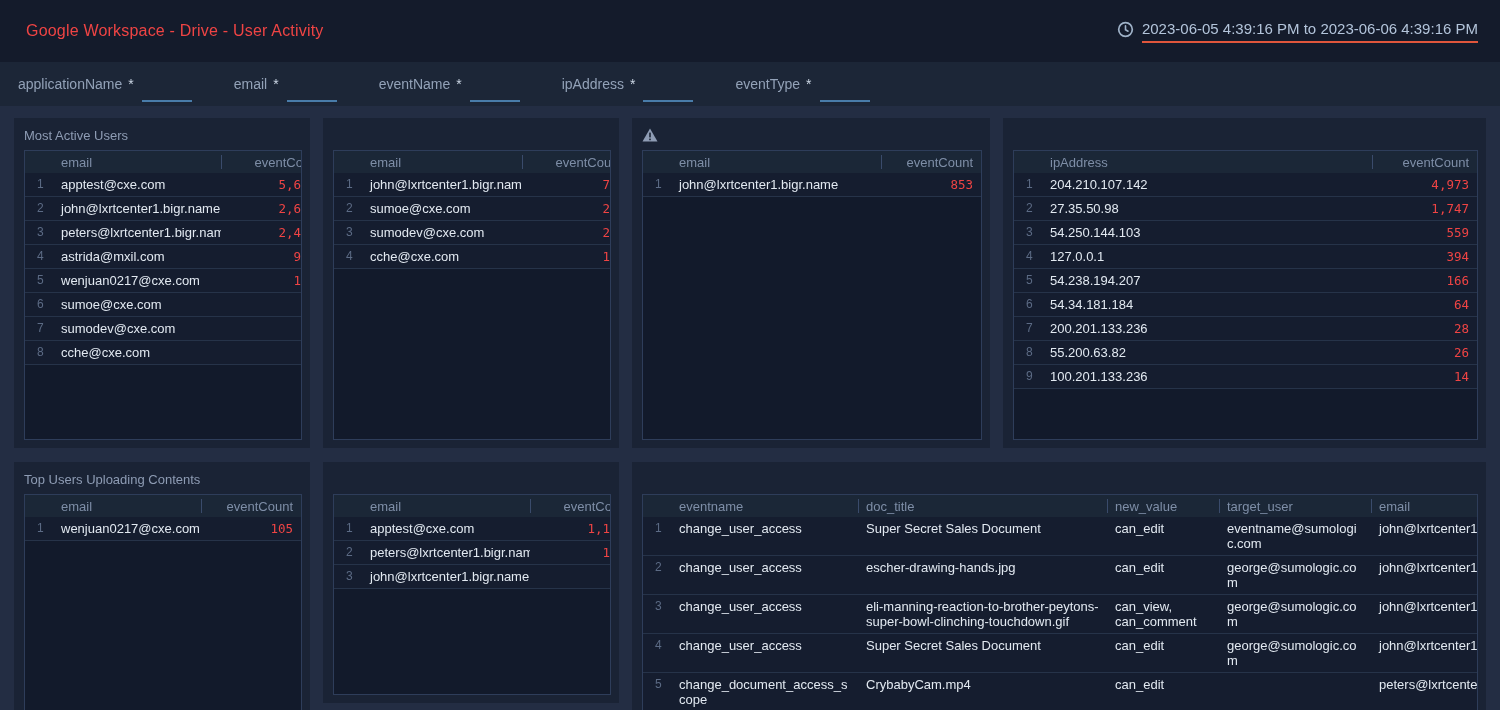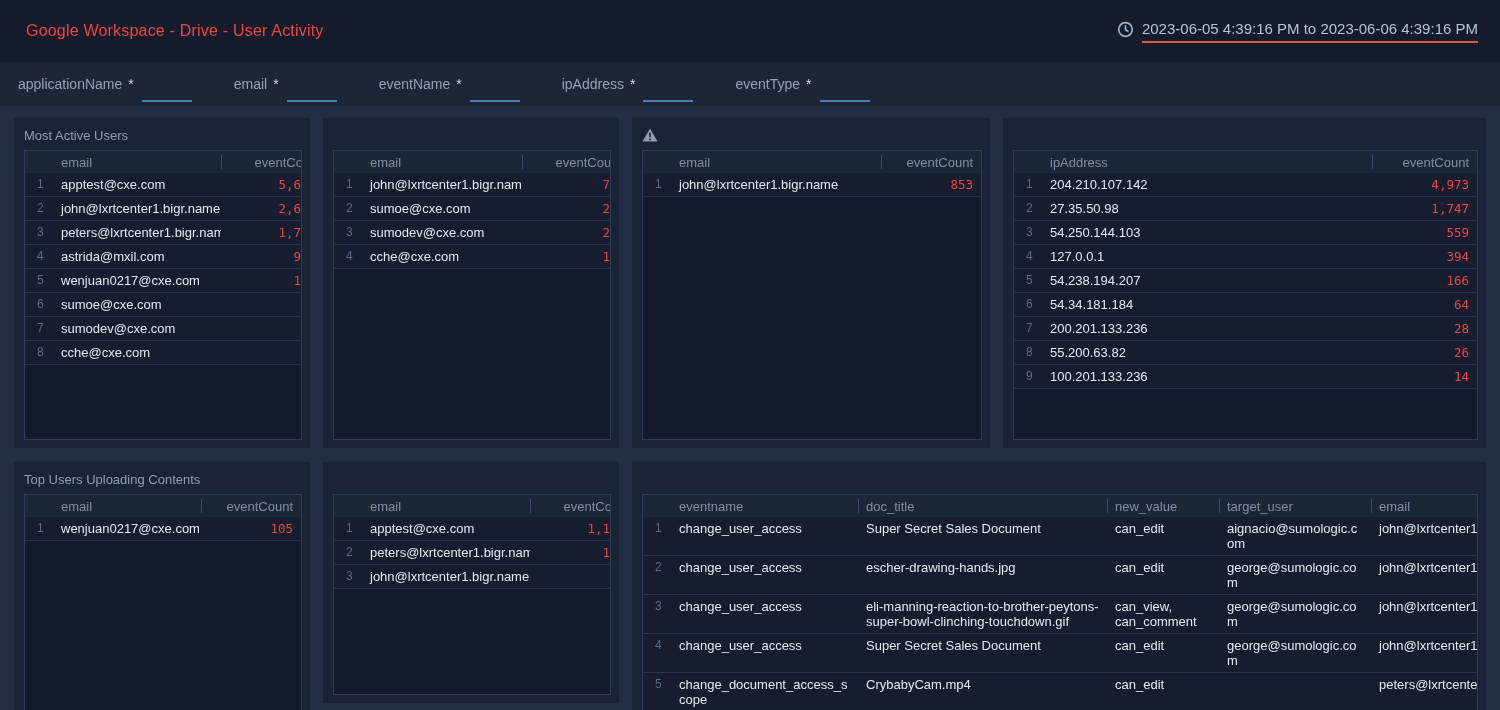--- a/index.html
+++ b/index.html
@@ -149,21 +149,21 @@
               <td class="num">5,6</td>
             </tr>
             <tr>
               <td class="idx">2</td>
               <td>john@lxrtcenter1.bigr.name</td>
               <td class="num">2,6</td>
             </tr>
             <tr>
               <td class="idx">3</td>
               <td>peters@lxrtcenter1.bigr.name</td>
-              <td class="num">1,7</td>
+              <td class="num">2,4</td>
             </tr>
             <tr>
               <td class="idx">4</td>
               <td>astrida@mxil.com</td>
               <td class="num">9</td>
             </tr>
             <tr>
               <td class="idx">5</td>
               <td>wenjuan0217@cxe.com</td>
               <td class="num">1</td>
@@ -415,21 +415,21 @@
               <th>target_user</th>
               <th>email</th>
             </tr>
           </thead>
           <tbody>
             <tr>
               <td class="idx">1</td>
               <td>change_user_access</td>
               <td>Super Secret Sales Document</td>
               <td>can_edit</td>
-              <td>aignacio@sumologic.com</td>
+              <td>eventname@sumologic.com</td>
               <td>john@lxrtcenter1.bigr.name</td>
             </tr>
             <tr>
               <td class="idx">2</td>
               <td>change_user_access</td>
               <td>escher-drawing-hands.jpg</td>
               <td>can_edit</td>
               <td>george@sumologic.com</td>
               <td>john@lxrtcenter1.bigr.name</td>
             </tr>

